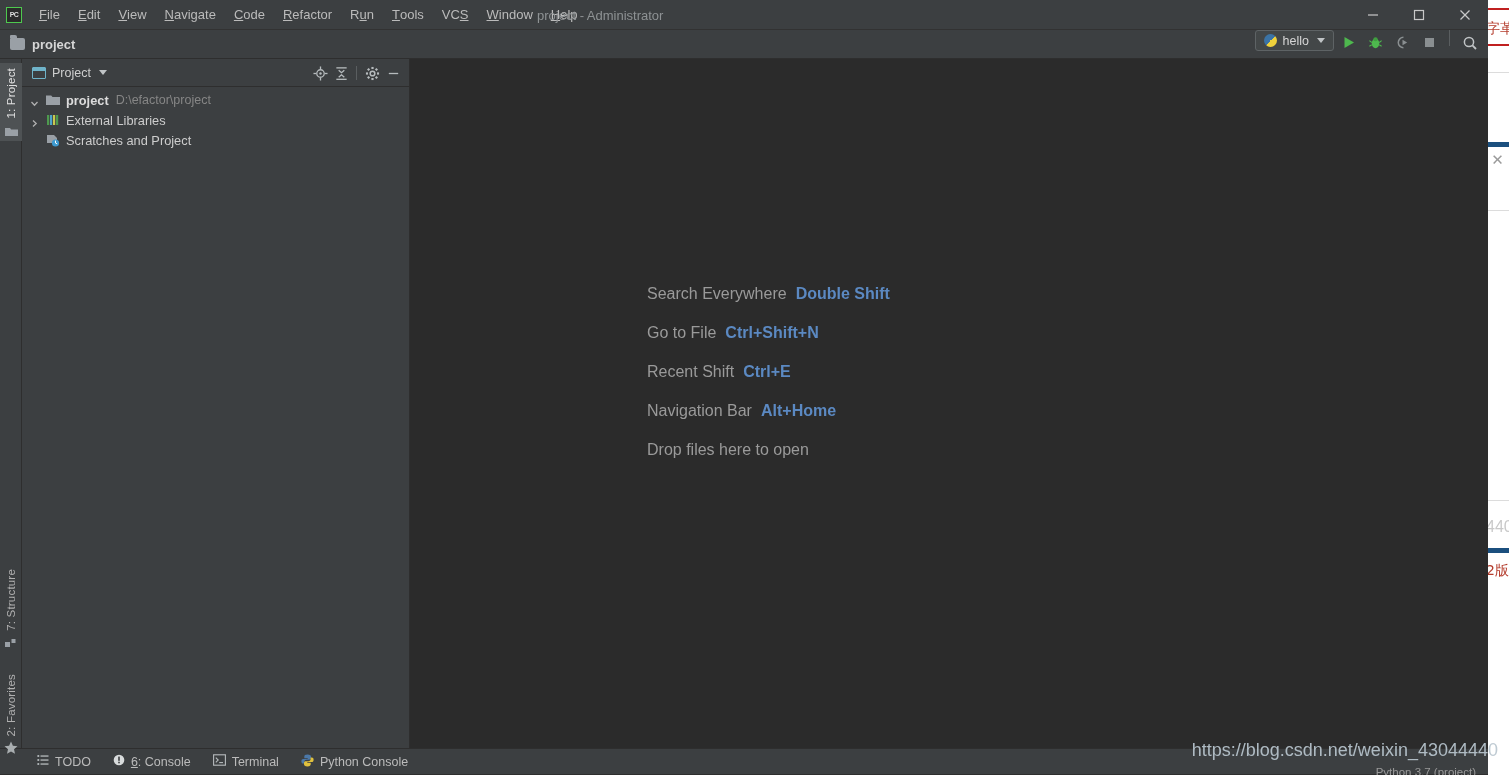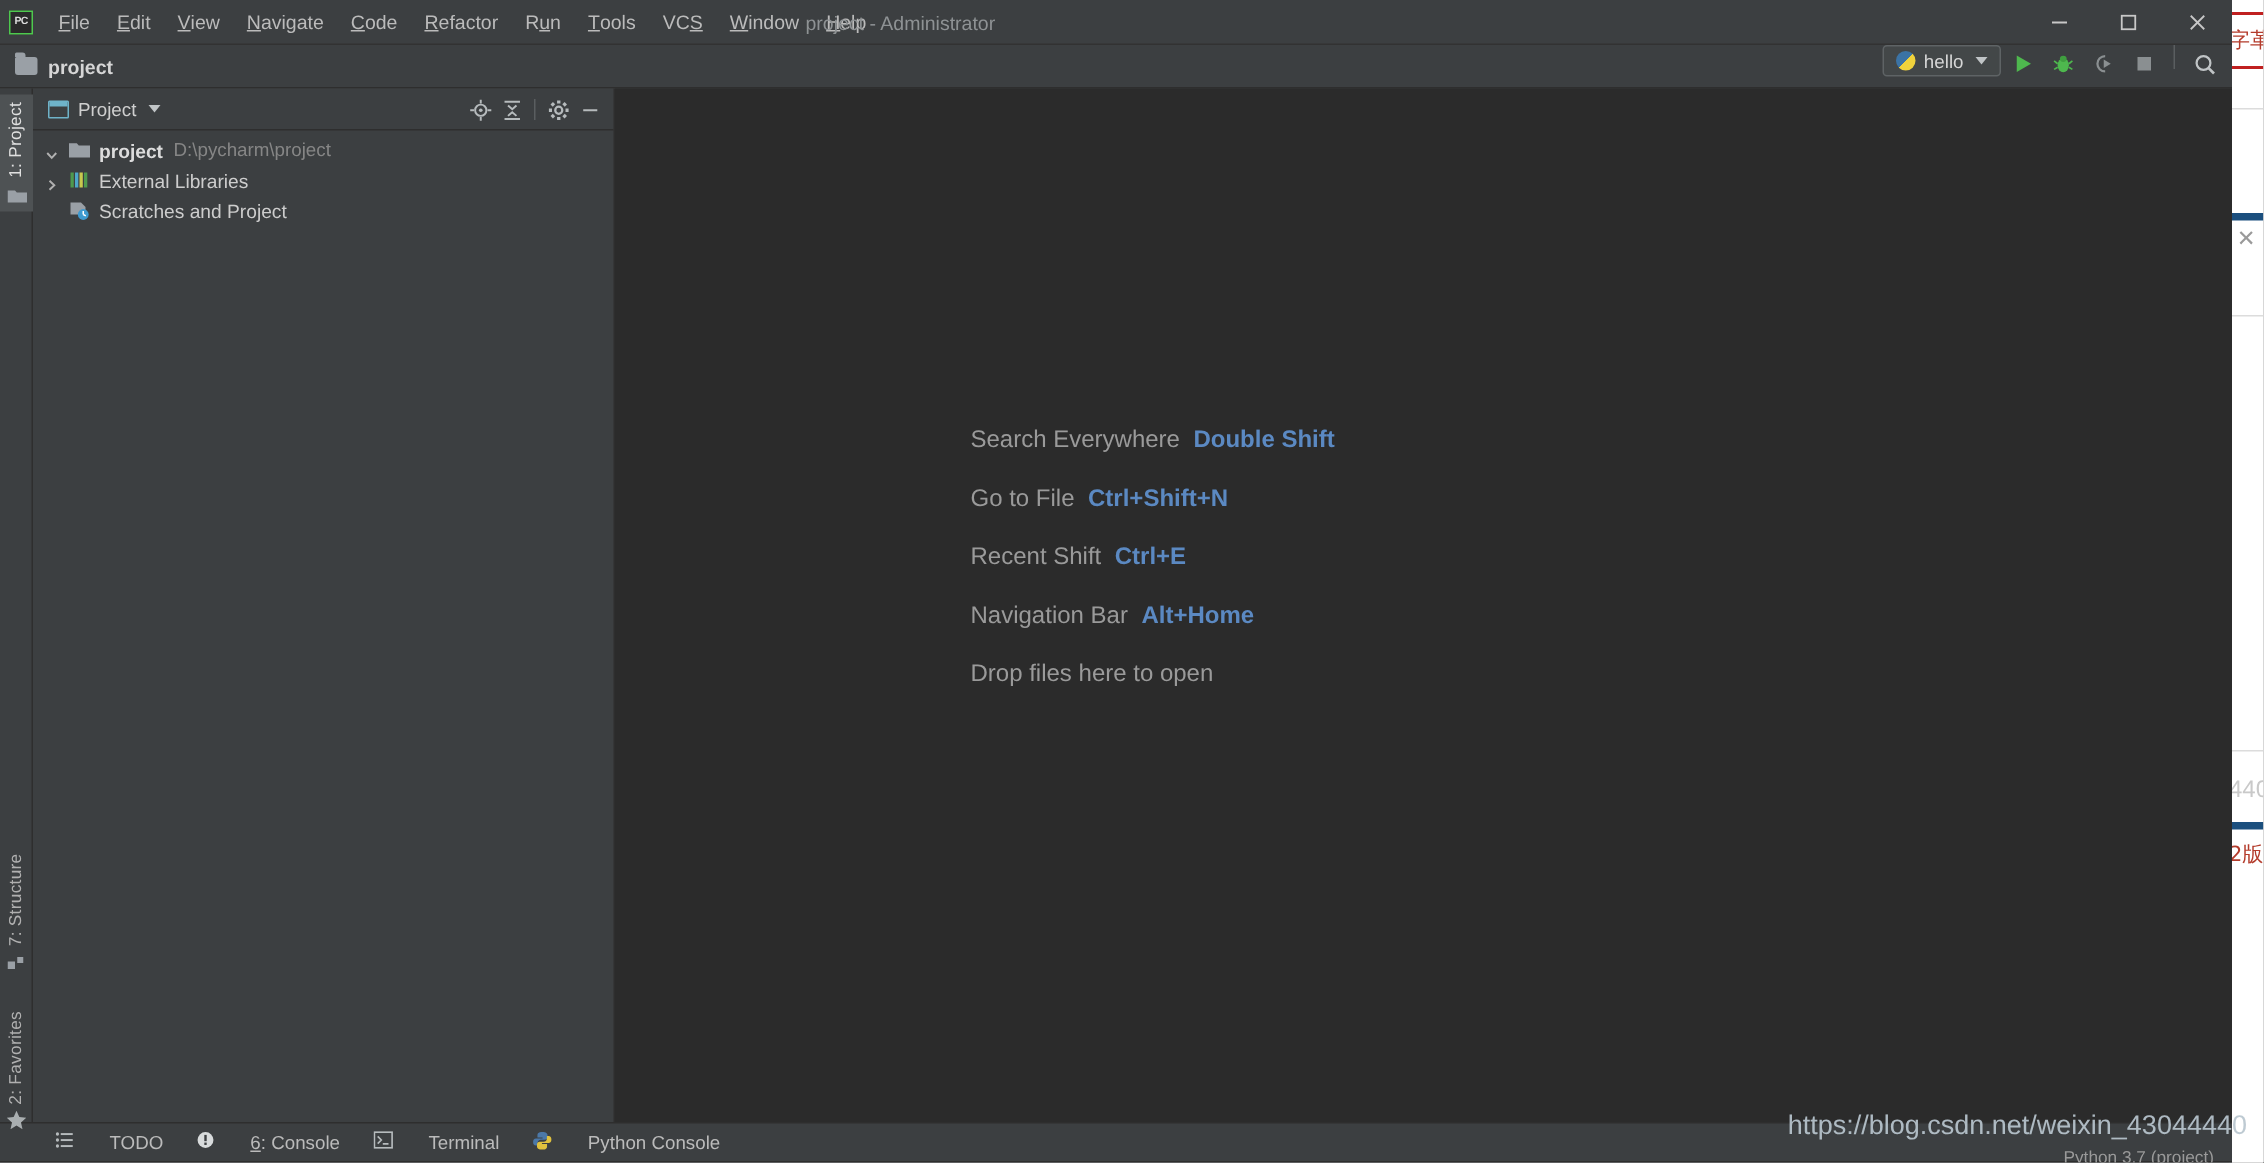--- a/index.html
+++ b/index.html
@@ -235,21 +235,21 @@
 
   
   .bottombar {
     height: 26px; width: 100%;
     background: #3c3f41;
     border-top: 1px solid #2e2e2e;
     display: flex; align-items: center;
     padding-left: 26px;
   }
   .bbtab {
-    display: flex; align-items: center; gap: 24px;
+    display: flex; align-items: center; gap: 6px;
     height: 26px; padding: 0 11px;
     color: #bbbbbb; font-size: 12.5px; white-space: nowrap;
   }
   .bbtab u { text-decoration: underline; }
 
   
   .statusbar {
     position: relative;
     height: 20px; width: 100%;
     background: #3c3f41;
@@ -266,21 +266,21 @@
     pointer-events: none;
   }
 </style>
 </head>
 <body>
 
 <div id="app">
 
   <div class="bg-window">
     <div class="bg-red-line" style="top:8px;"></div>
-    <div class="bg-cn-text" style="top:20px;font-family:Liberation Serif, serif;">字革</div>
+    <div class="bg-cn-text" style="top:20px;">字革</div>
     <div class="bg-red-line" style="top:44px;"></div>
     <div class="bg-tab-line" style="top:72px;"></div>
     <div class="bg-blue-bar" style="top:142px;"></div>
     <div class="bg-close-x" style="top:152px;">✕</div>
     <div class="bg-tab-line" style="top:210px;"></div>
     <div class="bg-tab-line" style="top:500px;"></div>
     <div class="bg-grey-num" style="top:520px;">440</div>
     <div class="bg-blue-bar" style="top:548px;"></div>
     <div class="bg-cn-text" style="top:562px;">2版</div>
   </div>
@@ -458,21 +458,21 @@
               <svg width="9" height="9" viewBox="0 0 9 9">
                   <polyline points="1.5,3 4.5,6.2 7.5,3" fill="none" stroke="#b0b0b0" stroke-width="1.3"></polyline>
                 </svg>
             </span>
             <span class="tico">
               <svg width="14" height="12" viewBox="0 0 14 12">
                   <path d="M0 1.5 h5.2 l1.3 1.5 H14 V11 H0 Z" fill="#9aa0a6"></path>
                 </svg>
             </span>
             <span class="tname">project</span>
-            <span class="tpath">D:\pycharm\project</span>
+            <span class="tpath">D:\efactor\project</span>
           </div>
 
           <div class="tnode">
             <span class="tarrow">
               <svg width="9" height="9" viewBox="0 0 9 9">
                   <polyline points="3,1.5 6.2,4.5 3,7.5" fill="none" stroke="#b0b0b0" stroke-width="1.3"></polyline>
                 </svg>
             </span>
             <span class="tico">
               <svg width="14" height="12" viewBox="0 0 14 12">

